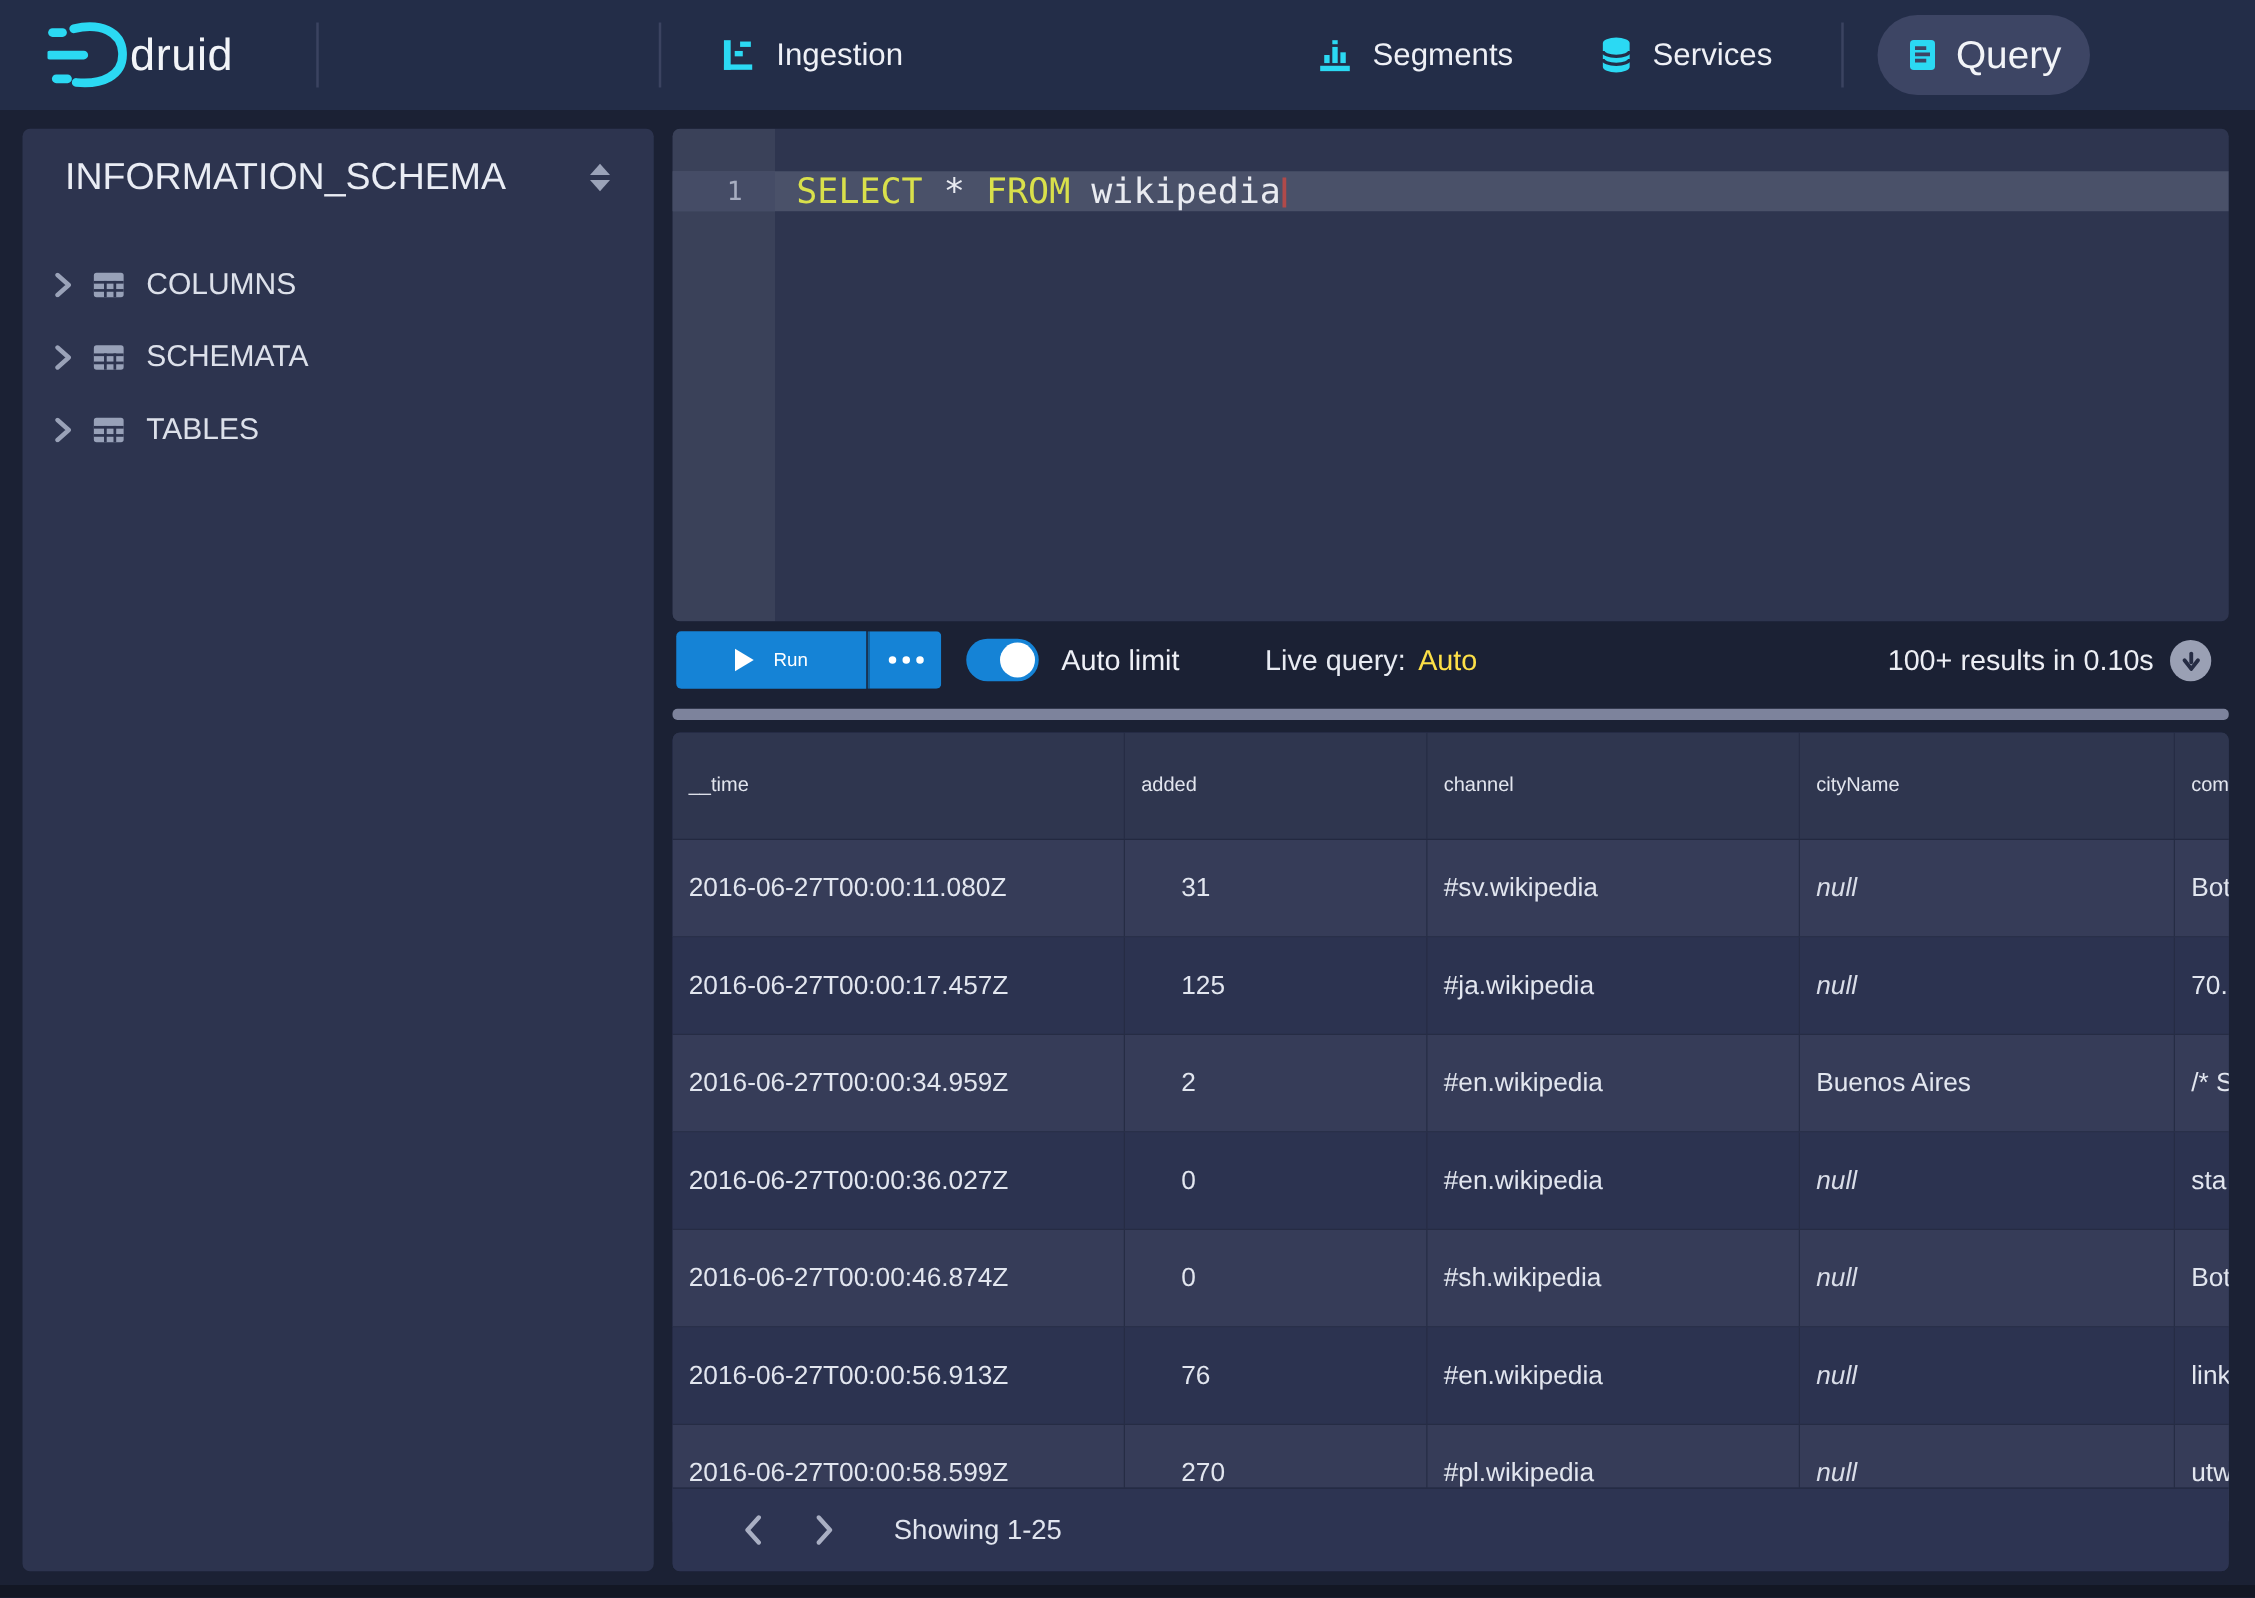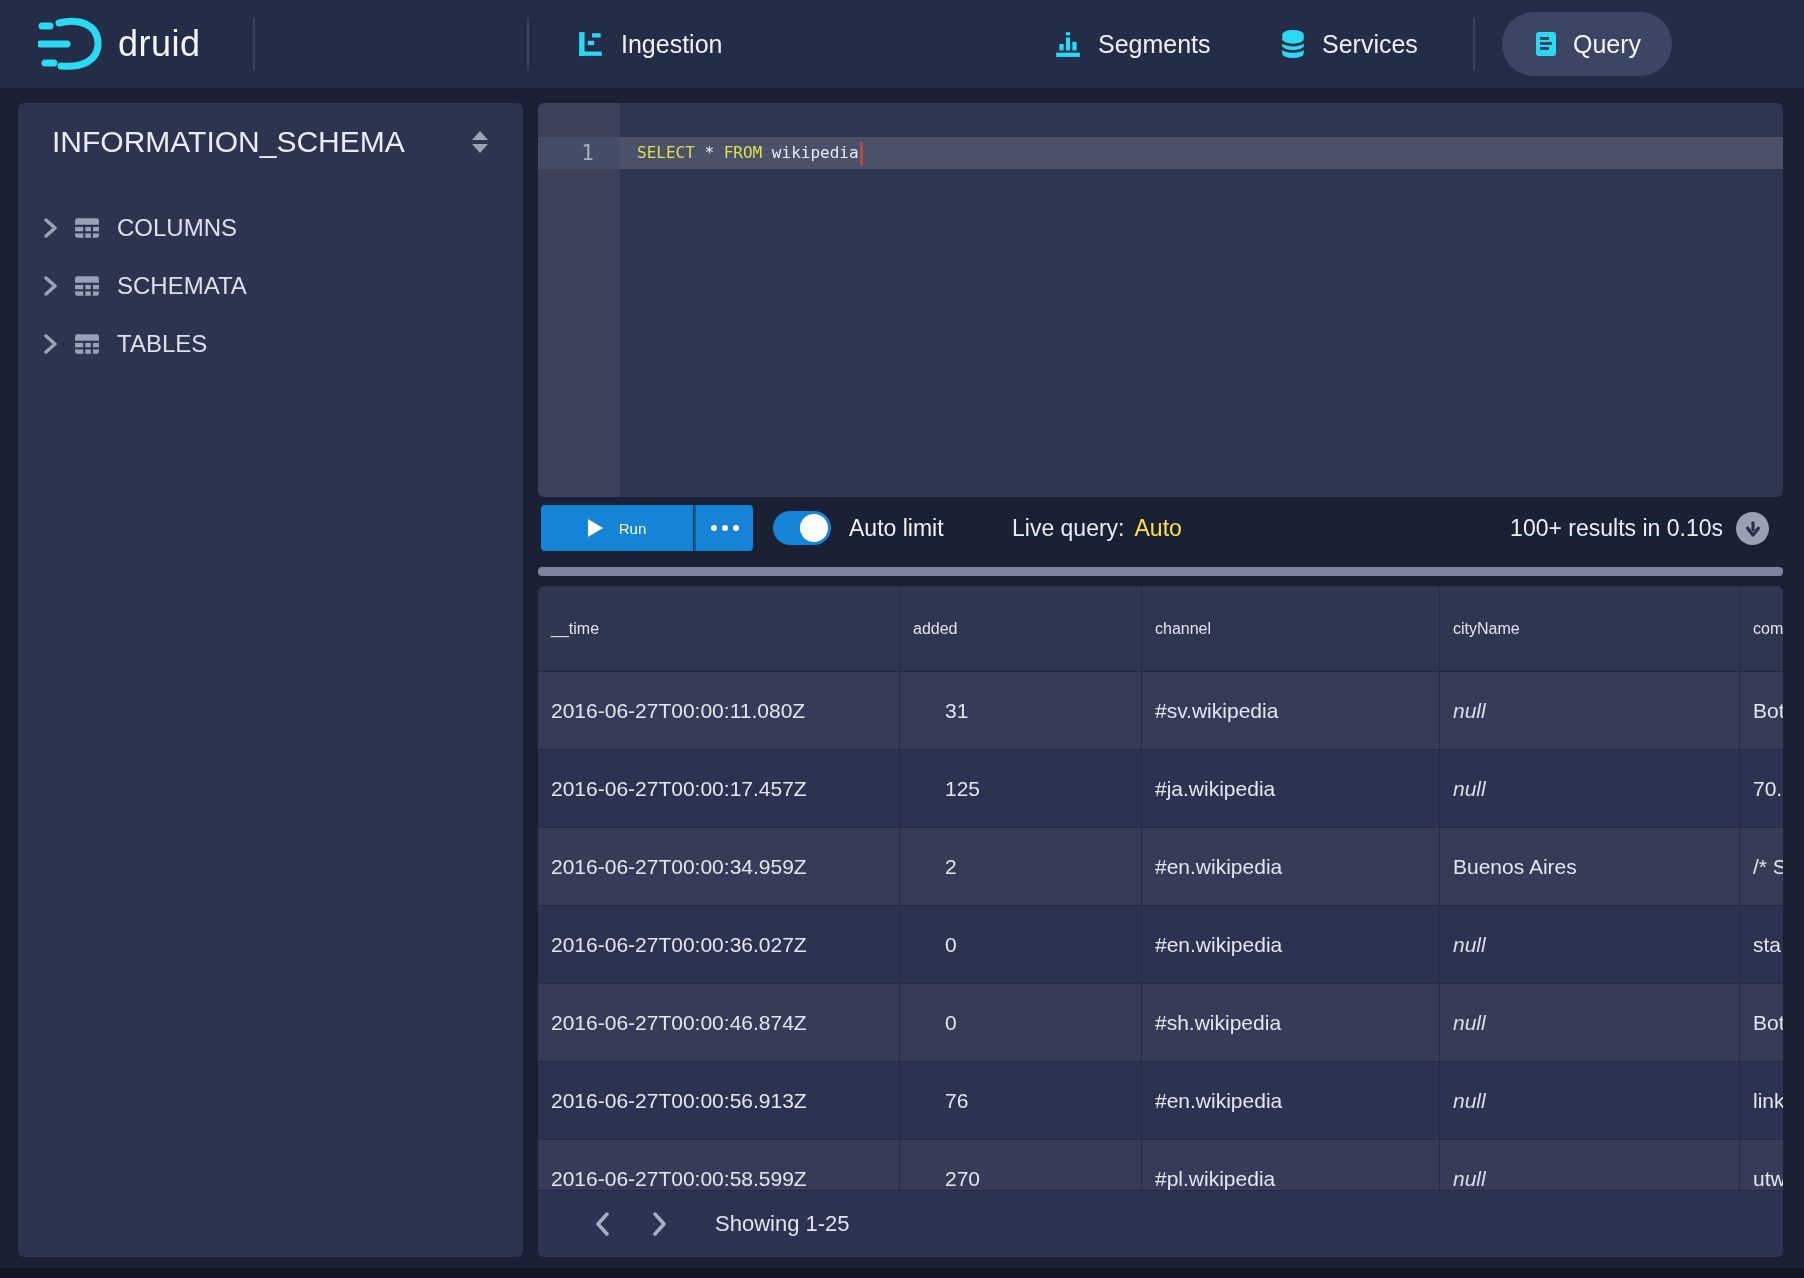--- a/index.html
+++ b/index.html
@@ -8,47 +8,47 @@
     background:#1b2134;
     font-family:"Liberation Sans", sans-serif;
     color:#e3e6ef;
     overflow:hidden;
     position:relative;
   }
   .abs { position:absolute; }
 
   
   .navbar { left:0; top:0; width:1804px; height:88px; background:#232d48; }
-  .brand { left:38px; top:0; height:88px; display:flex; align-items:center; gap:14px; }
+  .brand { left:38px; top:0; height:88px; display:flex; align-items:center; }
   .brand-text { font-size:36px; color:#f2f4f8; letter-spacing:0.5px; }
   .vsep { top:18px; width:2px; height:52px; background:#3b4360; }
   .nav-item { top:0; height:88px; display:flex; align-items:center; gap:16px; cursor:pointer; }
   .nav-item .label { font-size:25px; color:#eef0f6; }
   .nav-pill { top:12px; height:64px; width:170px; border-radius:32px; background:#3d4564;
               display:flex; align-items:center; justify-content:center; gap:14px; cursor:pointer; }
-  .nav-pill .label { font-size:25px; color:#f2f4f8; }
+  .nav-pill .label { font-size:31px; color:#f2f4f8; }
 
   
   .sidebar { left:18px; top:103px; width:505px; height:1154px; background:#2d344f; border-radius:6px; }
   .schema-header { left:0; top:0; width:100%; height:78px; display:flex; align-items:center;
                    justify-content:space-between; padding:0 34px; cursor:pointer; }
   .schema-title { font-size:30px; color:#e9ecf4; }
   .tree { left:0; top:96px; width:100%; }
   .tree-item { height:58px; display:flex; align-items:center; padding-left:26px; gap:17px; cursor:pointer; }
   .tree-item .label { font-size:24px; color:#dce0ea; }
 
   
   .editor { left:538px; top:103px; width:1245px; height:394px; background:#2e354f; border-radius:6px; overflow:hidden; cursor:text; }
   .gutter { left:0; top:0; width:82px; height:100%; background:#3a4159; }
   .active-line { left:0; top:34px; width:100%; height:32px; background:#4a5169; }
   .gutter-active { left:0; top:34px; width:82px; height:32px; background:#454c66; }
   .line-num { left:0; top:34px; width:82px; height:32px; line-height:32px; text-align:right; padding-right:26px;
               font-family:"DejaVu Sans Mono", monospace; font-size:21px; color:#a7adc0; }
   .code-line { left:99px; top:34px; height:32px; line-height:32px;
-               font-family:"DejaVu Sans Mono", monospace; font-size:16px; color:#e9ebf1; white-space:pre; }
+               font-family:"DejaVu Sans Mono", monospace; font-size:28px; color:#e9ebf1; white-space:pre; }
   .kw { color:#d9e04b; }
   .cursor { display:inline-block; width:3px; height:24px; background:#b04a4a; vertical-align:middle; margin-left:1px; }
 
   
   .run-btn { left:541px; top:505px; width:152px; height:46px; background:#1583d6; border-radius:4px 0 0 4px;
              display:flex; align-items:center; justify-content:center; gap:16px; cursor:pointer; }
   .run-btn .label { font-size:15px; color:#ffffff; }
   .play { width:0; height:0; border-left:15px solid #ffffff; border-top:9px solid transparent; border-bottom:9px solid transparent; }
   .more-btn { left:694px; top:505px; width:59px; height:46px; background:#1583d6; border-radius:0 4px 4px 0;
               border-left:2px solid rgba(0,0,0,0.25); display:flex; align-items:center; justify-content:center; gap:5px; cursor:pointer; }

